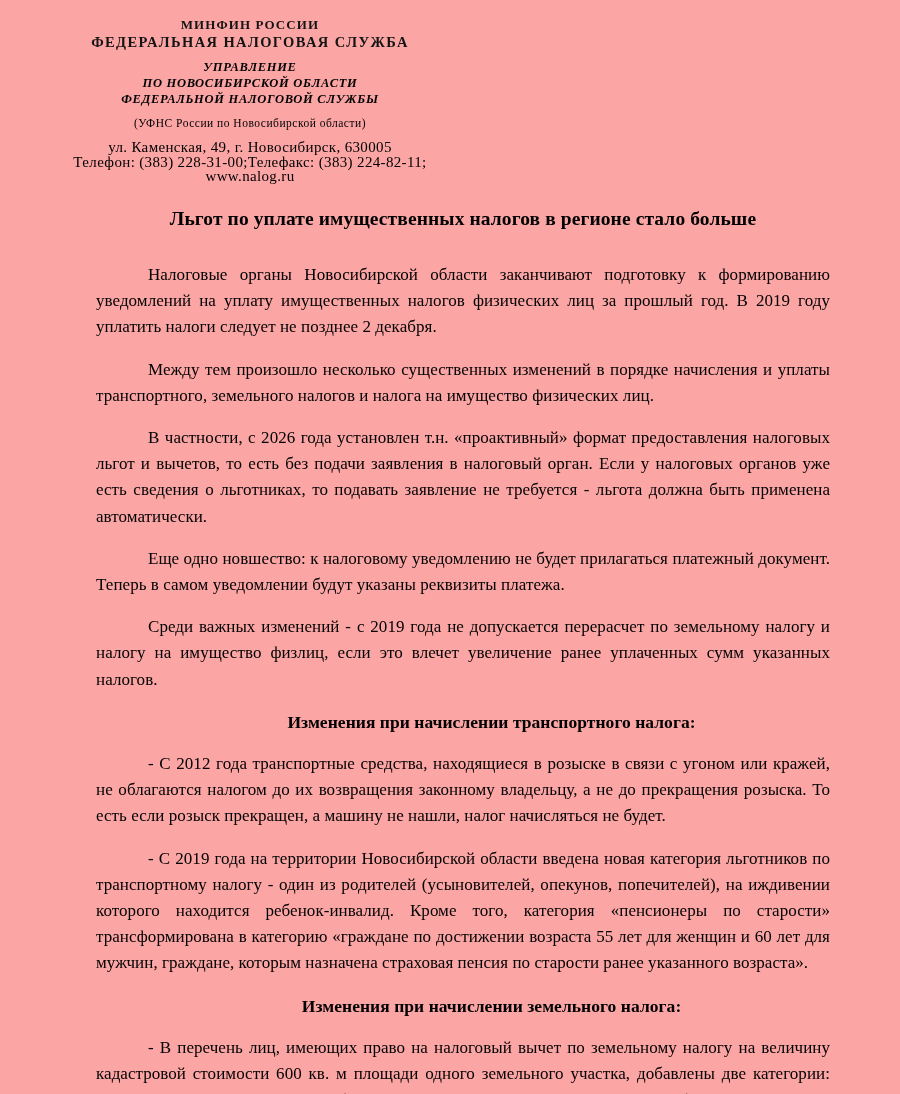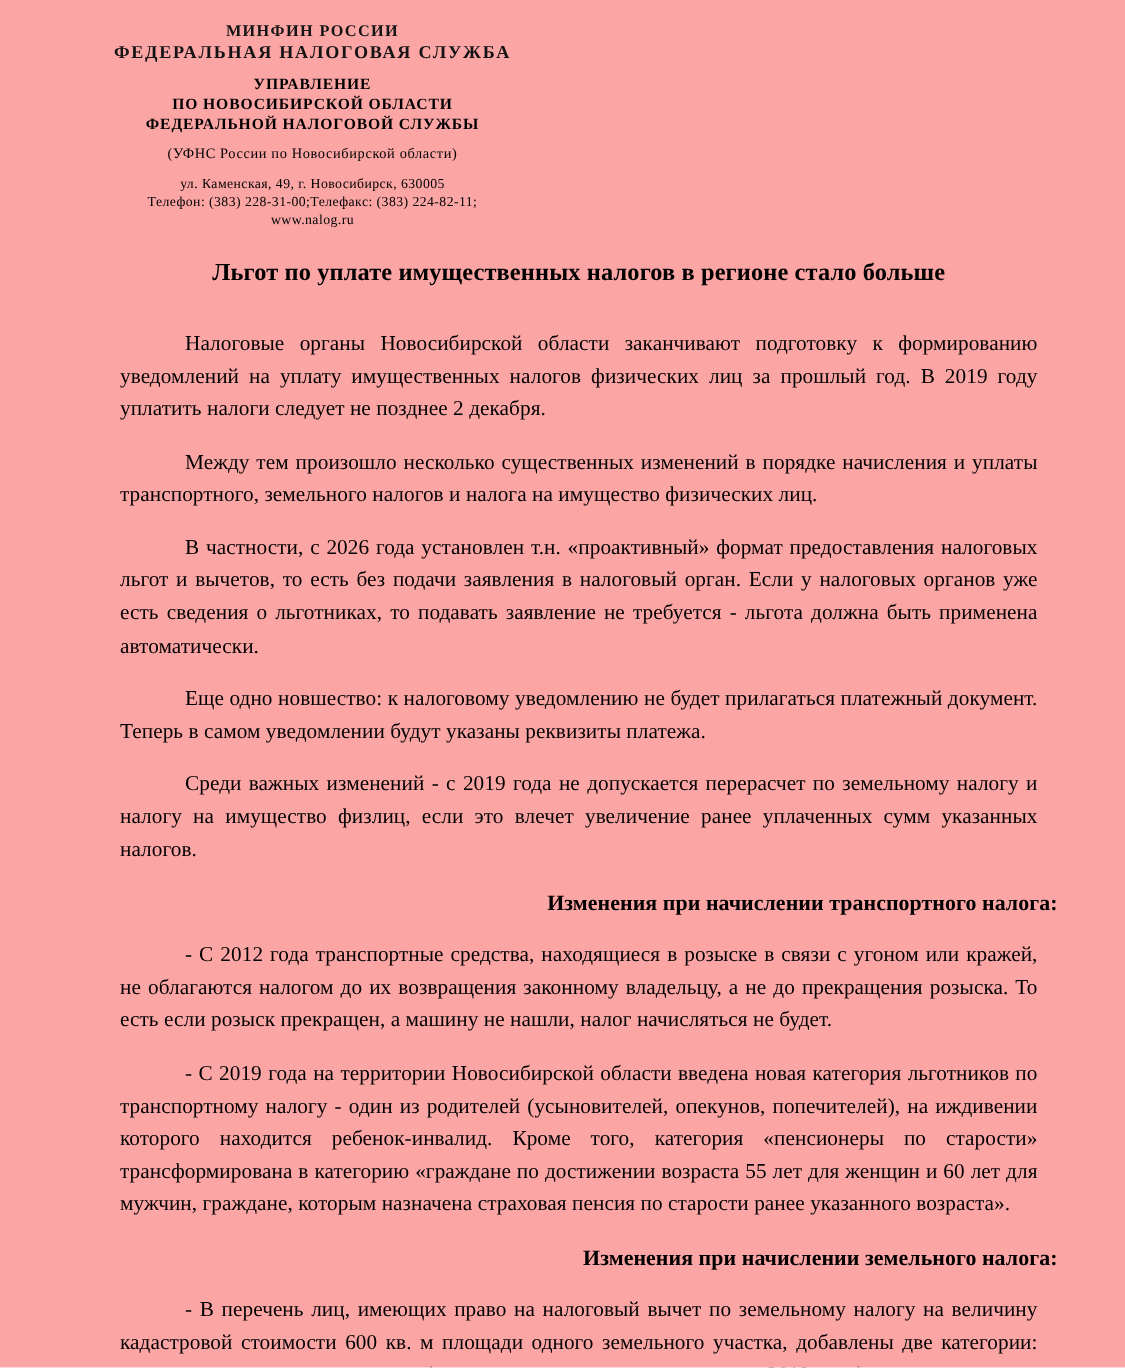--- a/index.html
+++ b/index.html
@@ -40,37 +40,38 @@
     font-size: 13px;
     line-height: 17px;
   }
   .lh-org2 {
     font-size: 14.5px;
     line-height: 19px;
     letter-spacing: 1.4px;
   }
   .lh-block2 {
     margin-top: 7px;
+    font-style: italic;
   }
   .lh-dept {
     font-size: 12.5px;
     line-height: 16px;
     letter-spacing: 0.7px;
     font-weight: bold;
   }
   .lh-paren {
     margin-top: 9px;
     font-size: 11.5px;
     line-height: 15px;
     letter-spacing: 0.5px;
     font-weight: normal;
   }
   .lh-contacts {
     margin-top: 9px;
-    font-size: 11px;
+    font-size: 15px;
     line-height: 14.5px;
     letter-spacing: 0.35px;
     font-weight: normal;
   }
 
   
   .content {
     position: absolute;
     left: 80px;
     top: 206px;
@@ -91,21 +92,21 @@
     text-align: justify;
     text-justify: inter-word;
     text-indent: 52px;
     letter-spacing: 0.05px;
   }
   h2.subhead {
     margin: 0;
     font-size: 17.5px;
     font-weight: bold;
     line-height: 26.2px;
-    text-align: right;
+    text-align: center;
     text-indent: 57px;
     letter-spacing: 0.05px;
   }
   
   .stretch-last {
     text-align-last: justify;
   }
 </style>
 </head>
 <body>

